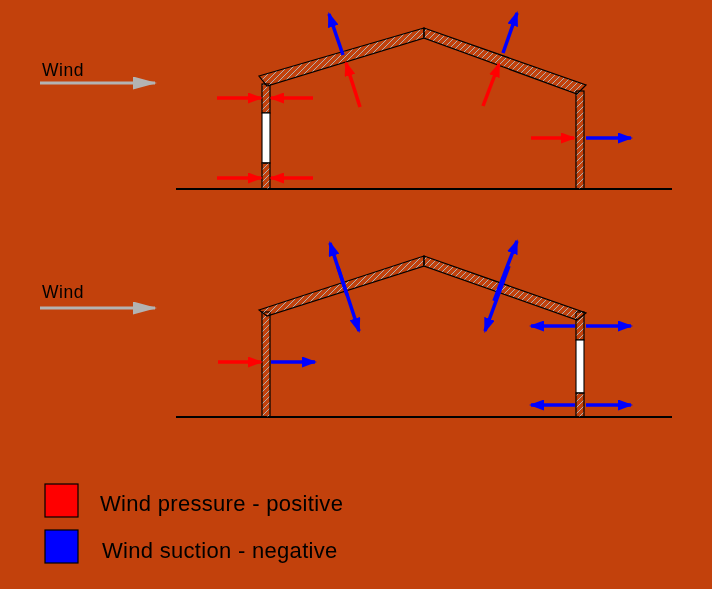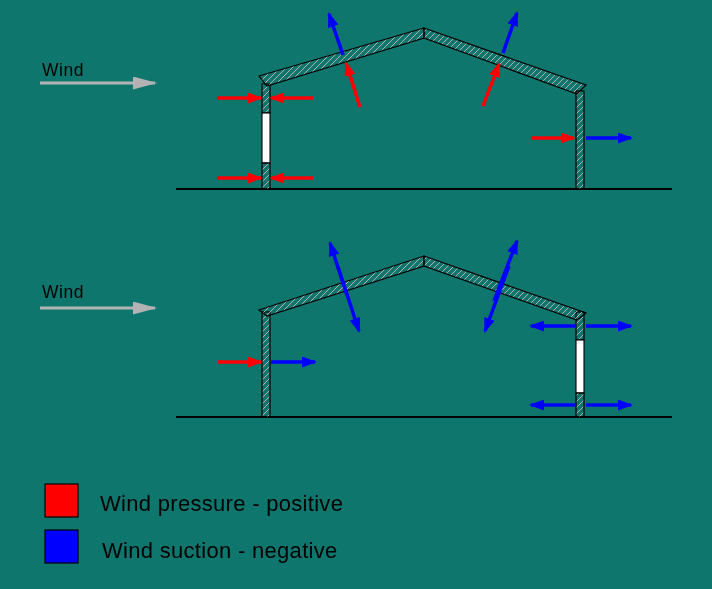--- a/index.html
+++ b/index.html
@@ -1,19 +1,19 @@
 <!DOCTYPE html>
 <html><head>
 <meta charset="utf-8">
 <style>
   html, body { margin: 0; padding: 0; background: #ffffff; }
   .stage {
     position: relative;
     width: 712px; height: 589px;
-    background: #0f766e;
+    background: #c2410c;
     font-family: "Liberation Sans", sans-serif;
     overflow: hidden;
   }
   svg { display: block; }
   text {
     font-family: "Liberation Sans", sans-serif;
     fill: #000000;
   }
   .wind-label { font-size: 17.5px; letter-spacing: 0.5px; }
   .legend-label { font-size: 22px; letter-spacing: 0.3px; }

